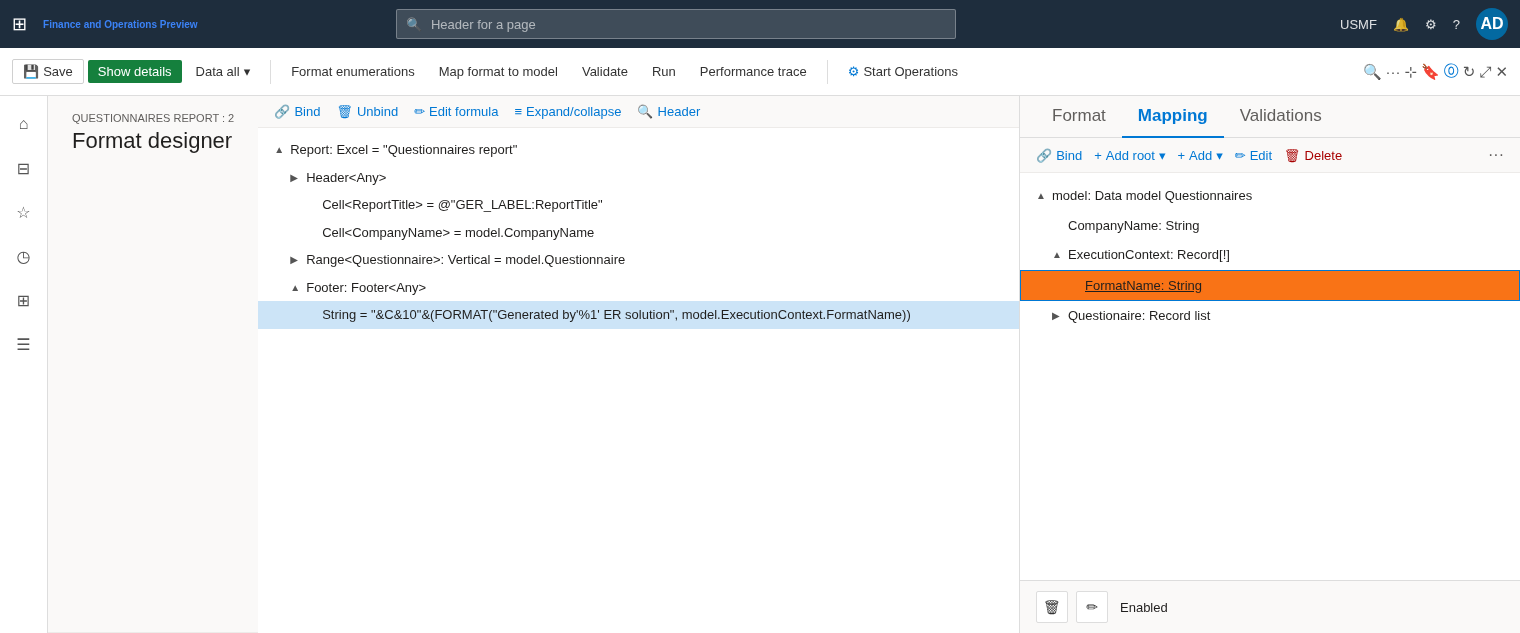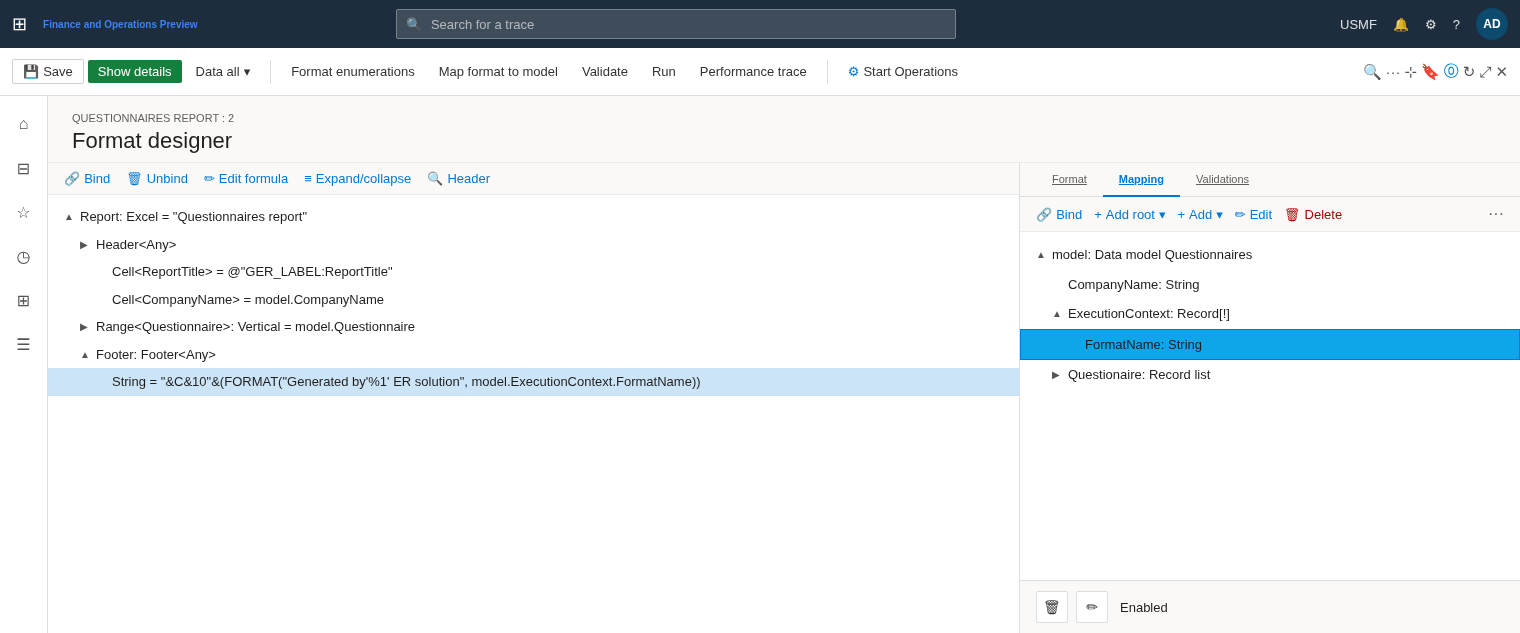--- a/index.html
+++ b/index.html
@@ -36,24 +36,24 @@
     .top-nav-right {
       margin-left: auto;
       display: flex;
       align-items: center;
       gap: 16px;
       color: white;
     }
     .top-nav-right span { font-size: 13px; cursor: pointer; }
     .avatar {
       width: 32px; height: 32px;
-      background: #0c4a6e;
+      background: #0369a1;
       border-radius: 50%;
       display: flex; align-items: center; justify-content: center;
-      font-size: 12px; font-weight: 600; color: white; cursor: pointer;
+      font-size: 16px; font-weight: 600; color: white; cursor: pointer;
     }
     .icon-btn { font-size: 16px; cursor: pointer; color: rgba(255,255,255,0.85); }
 
     
     .toolbar {
       background: #ffffff;
       border-bottom: 1px solid #ddd;
       height: 48px;
       display: flex;
       align-items: center;
@@ -106,21 +106,21 @@
       cursor: pointer;
       border-radius: 2px;
       font-size: 16px;
       color: #555;
     }
 
     
     .content-area {
       flex: 1;
       display: flex;
-      flex-direction: column;
+      flex-direction: row;
       overflow: hidden;
     }
 
     
     .page-header {
       padding: 16px 24px 8px 24px;
       background: #faf9f8;
       border-bottom: 1px solid #edebe9;
     }
     .breadcrumb { font-size: 11px; color: #605e5c; margin-bottom: 4px; }
@@ -190,26 +190,25 @@
     }
 
     .mapping-tabs {
       display: flex;
       border-bottom: 1px solid #ddd;
       background: #faf9f8;
       padding: 0 16px;
     }
     .mapping-tab {
       padding: 10px 16px;
-      font-size: 11px;
+      font-size: 17px;
       color: #605e5c;
       cursor: pointer;
       border-bottom: 2px solid transparent;
       margin-bottom: -1px;
-      text-decoration: underline;
     }
     .mapping-tab.active {
       color: #0078d4;
       border-bottom-color: #0078d4;
       font-weight: 600;
     }
 
     .mapping-toolbar {
       padding: 8px 16px;
       border-bottom: 1px solid #edebe9;
@@ -235,21 +234,21 @@
     .mapping-item {
       padding: 5px 16px;
       font-size: 13px;
       color: #201f1e;
       display: flex;
       align-items: center;
       gap: 4px;
       cursor: pointer;
       line-height: 1.5;
     }
-    .mapping-item.selected { background: #0ea5e9; border: 1px solid #0078d4; }
+    .mapping-item.selected { background: #f97316; border: 1px solid #0078d4; text-decoration: underline; }
     .mapping-item.level-0 { padding-left: 16px; }
     .mapping-item.level-1 { padding-left: 32px; }
     .mapping-item.level-2 { padding-left: 48px; }
 
     
     .mapping-bottom {
       border-top: 1px solid #ddd;
       padding: 10px 16px;
       display: flex;
       align-items: center;
@@ -272,21 +271,21 @@
     ::-webkit-scrollbar-thumb { background: #c1c1c1; border-radius: 3px; }
   </style>
 </head>
 <body>
 
 <div class="top-nav">
   <span class="top-nav-apps-icon">⊞</span>
   <span class="top-nav-title">Finance and Operations Preview</span>
   <div class="top-nav-search">
     <span class="top-nav-search-icon">🔍</span>
-    <span style="color:rgba(255,255,255,0.6)">Search for a trace</span>
+    <span style="color:rgba(255,255,255,0.6)">Header for a page</span>
   </div>
   <div class="top-nav-right">
     <span class="icon-btn" style="font-size:13px">USMF</span>
     <span class="icon-btn">🔔</span>
     <span class="icon-btn">⚙</span>
     <span class="icon-btn">?</span>
     <div class="avatar">AD</div>
   </div>
 </div>
 

